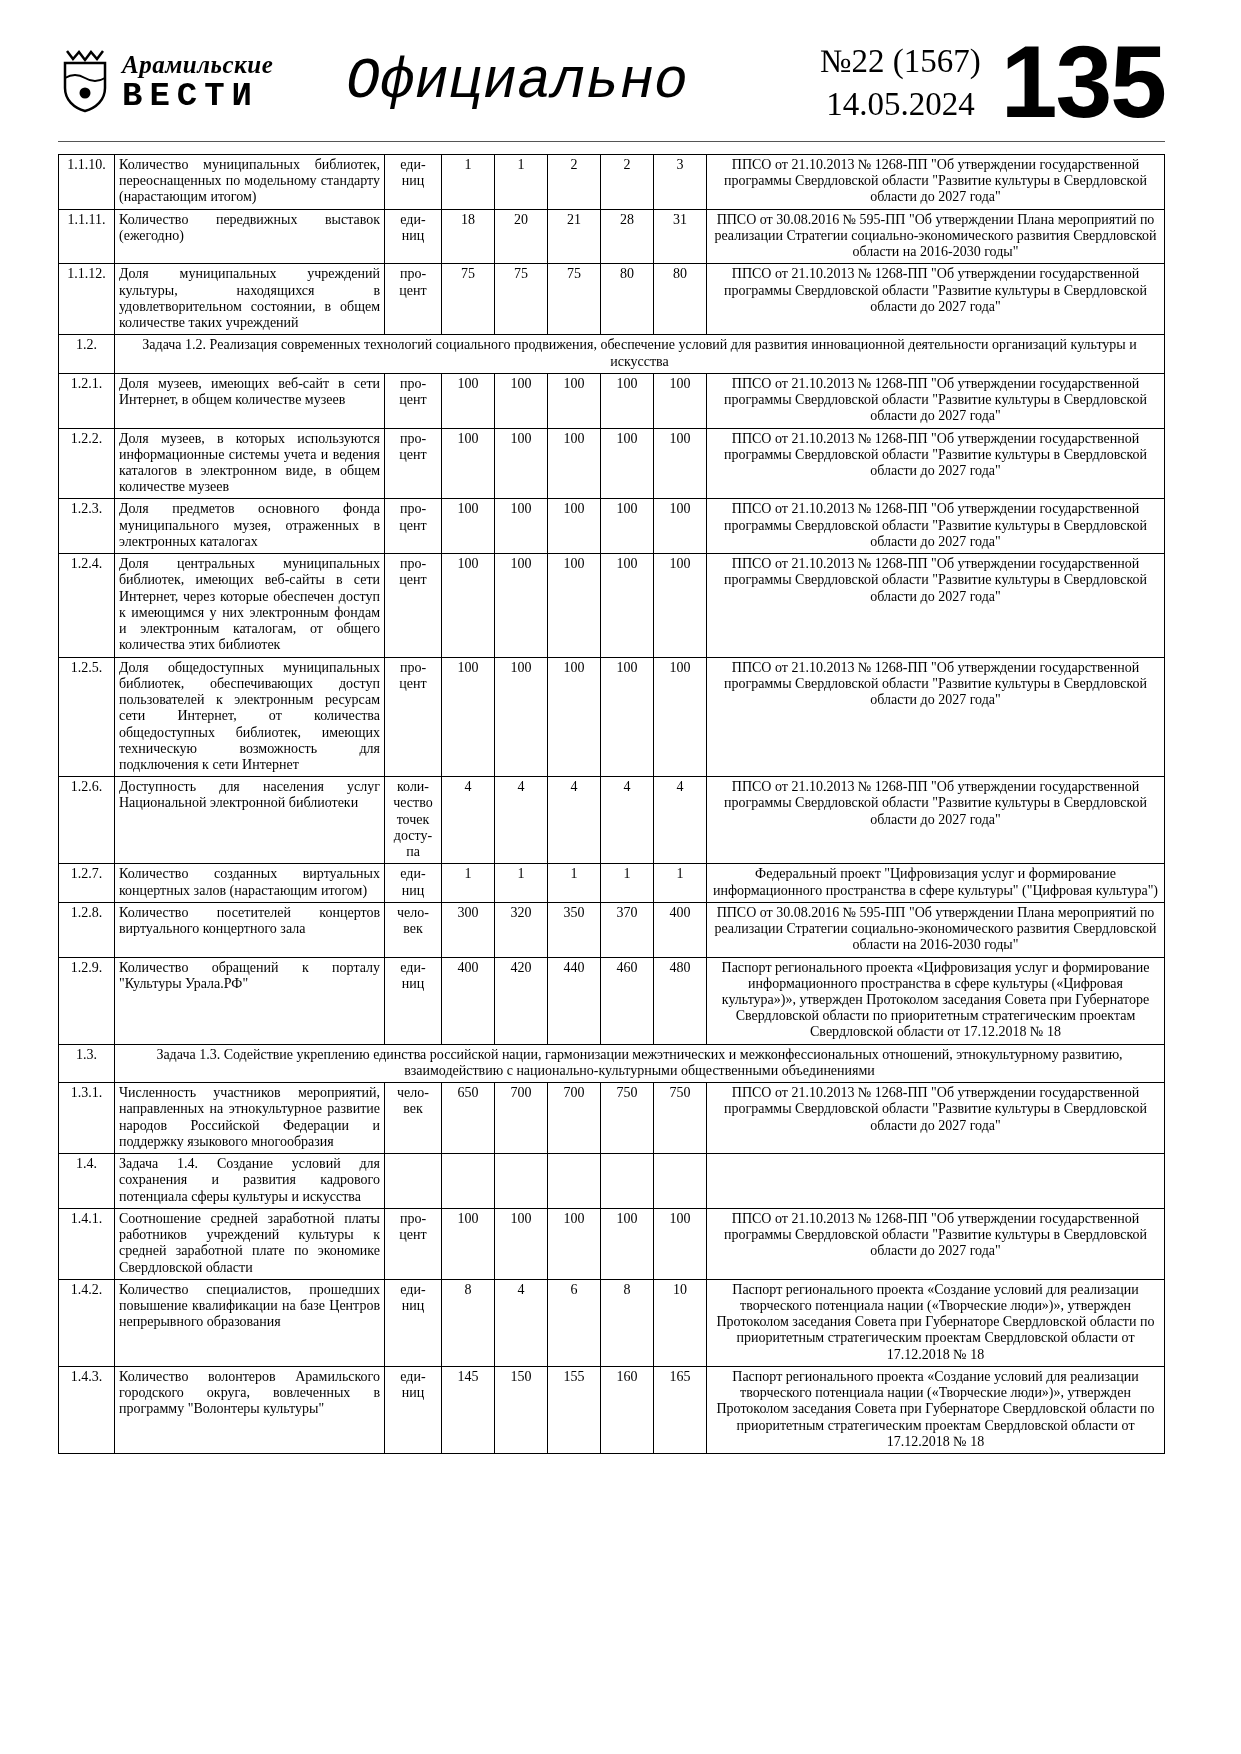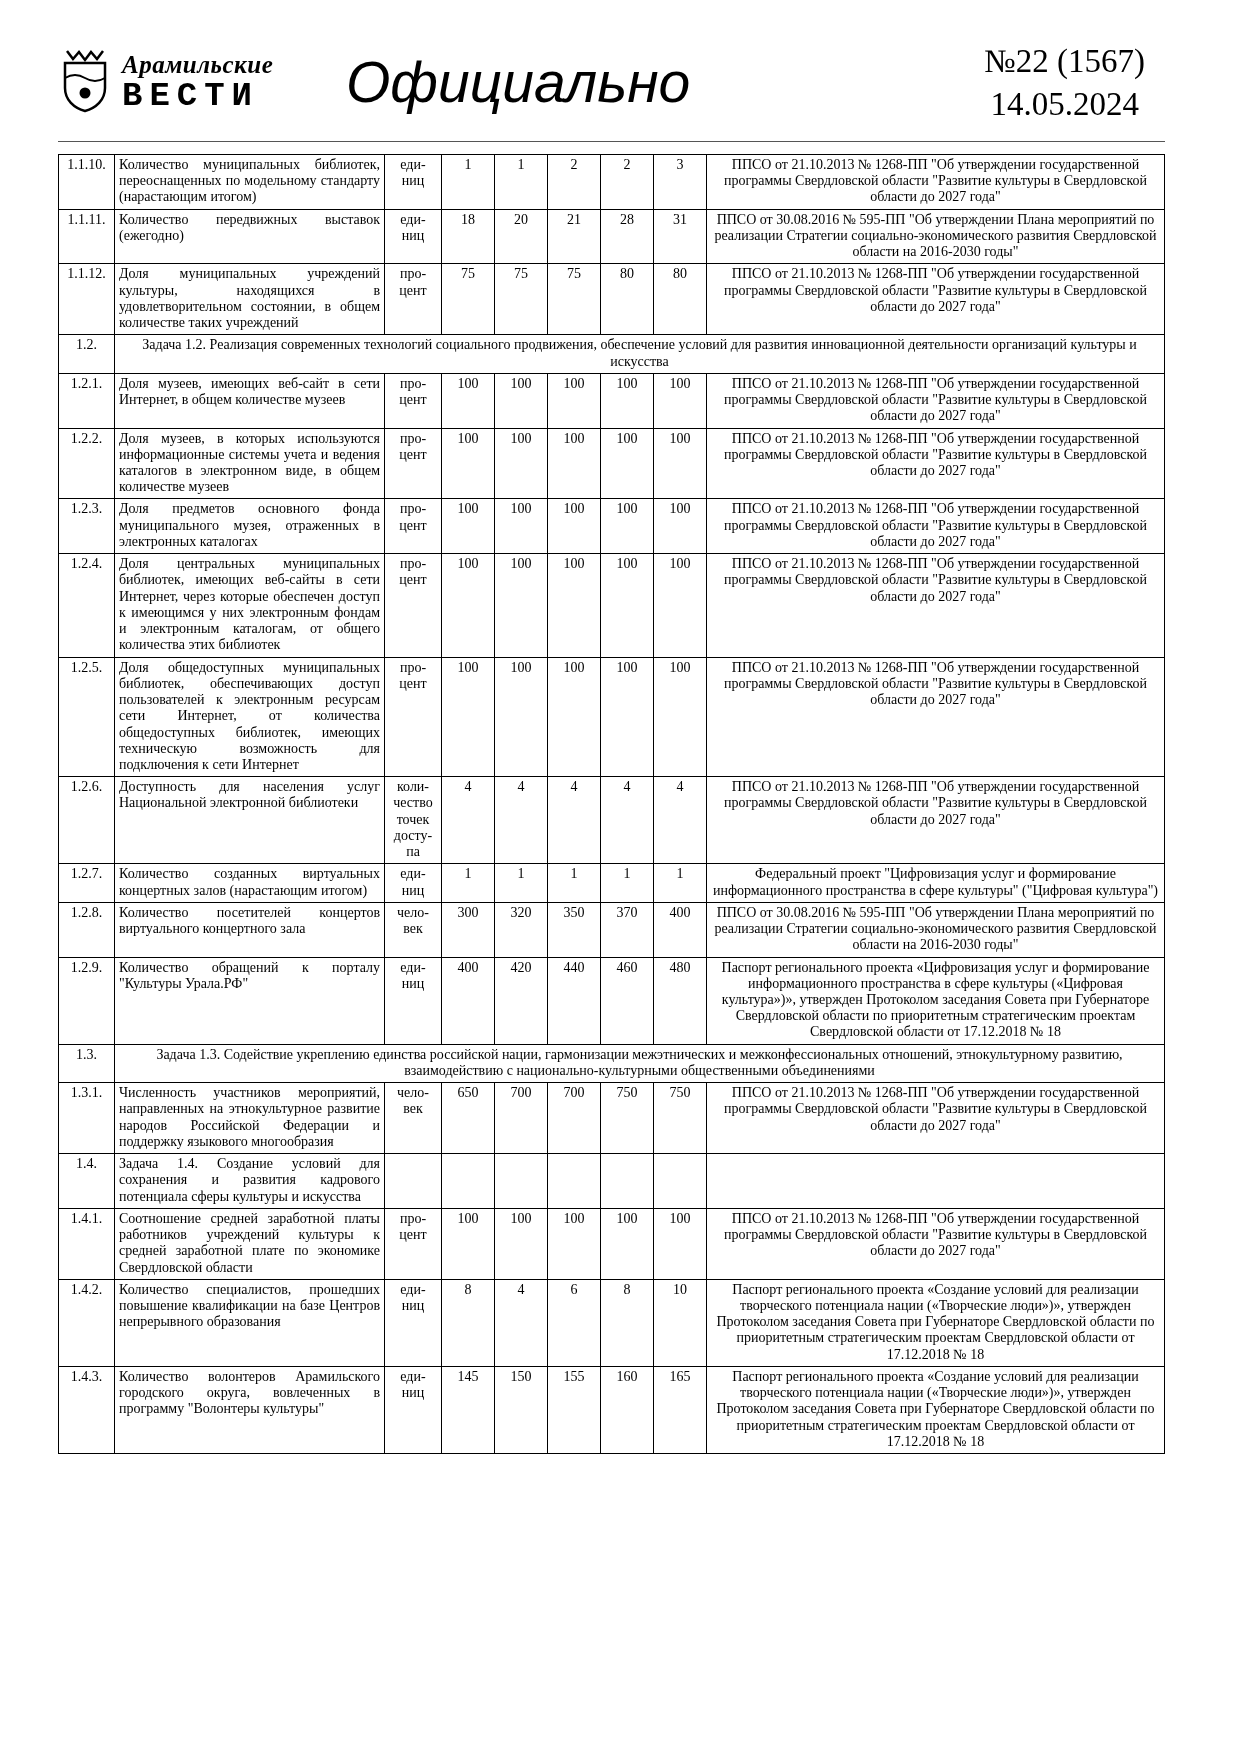--- a/index.html
+++ b/index.html
@@ -37,21 +37,21 @@
     letter-spacing: 0.5px;
   }
   .brand-bottom {
     font-family: Liberation Mono, monospace;
     font-weight: 900;
     font-size: 34px;
     line-height: 1.0;
     letter-spacing: 7px;
   }
   .section-title {
-    font-family: Liberation Sans, sans-serif;
+    font-family: Liberation Mono, monospace;
     font-style: italic;
     font-size: 57px;
     line-height: 1;
     margin-left: 36px;
     flex: 0 0 auto;
   }
   .issue-block {
     margin-left: auto;
     text-align: center;
     font-size: 33px;
@@ -105,20 +105,21 @@
       <span class="brand-text">
         <span class="brand-top">Арамильские</span>
         <span class="brand-bottom">ВЕСТИ</span>
       </span>
     </div>
     <div class="section-title">Официально</div>
     <div class="issue-block">
       <div class="issue">№22 (1567)</div>
       <div class="date">14.05.2024</div>
     </div>
+    <div class="page-number">135</div>
   </header>
 
   <table class="indicators">
     <colgroup>
       <col style="width:56px">
       <col style="width:270px">
       <col style="width:57px">
       <col style="width:53px">
       <col style="width:53px">
       <col style="width:53px">

